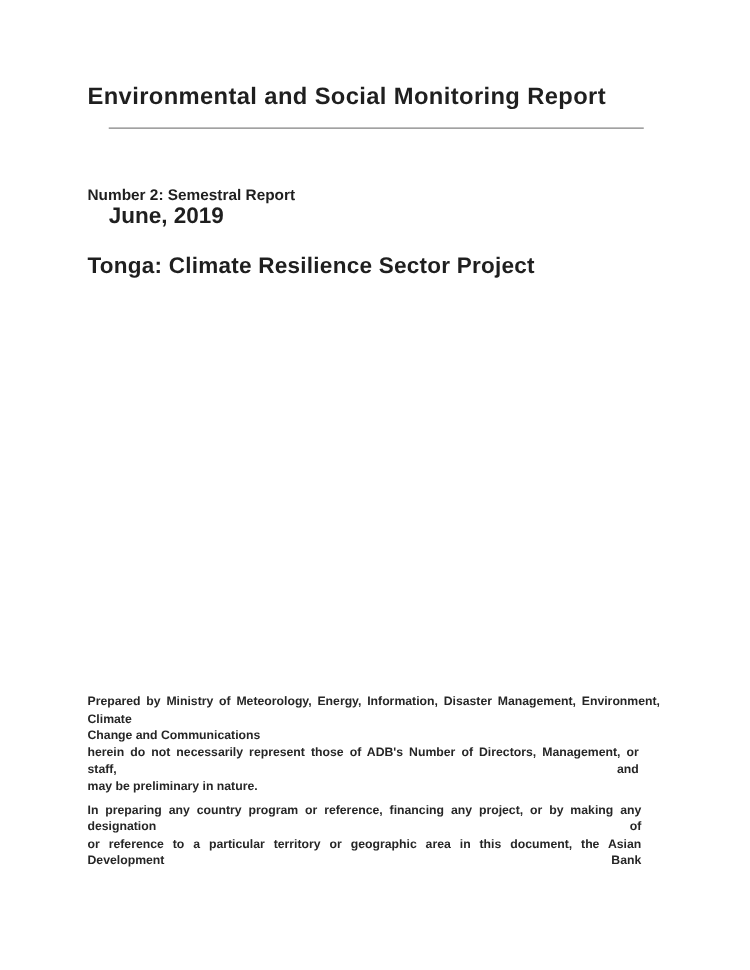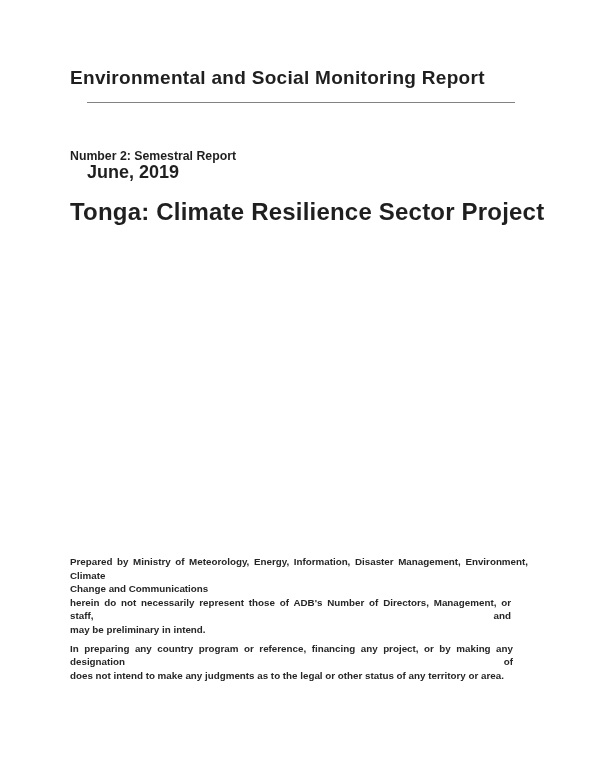--- a/index.html
+++ b/index.html
@@ -47,21 +47,21 @@
     top: 164.5px;
     font-size: 18px;
     line-height: 15.5px;
     color: #1f1f1f;
     white-space: nowrap;
     margin-left: 17px;
   }
   #project-title {
     left: 70px;
     top: 200px;
-    font-size: 24px;
+    font-size: 18px;
     line-height: 24px;
     letter-spacing: 0.2px;
     color: #1f1f1f;
     white-space: nowrap;
   }
 
   .para {
     left: 70px;
     font-size: 9.8px;
     line-height: 13.5px;
@@ -95,21 +95,21 @@
 
   <div id="project-title" class="abs">Tonga: Climate Resilience Sector Project</div>
 
   <div id="prepared-by" class="abs para">
     <div class="tline">Prepared by Ministry of Meteorology, Energy, Information, Disaster Management, Environment, Climate</div>
     <div class="tline-last">Change and Communications</div>
   </div>
 
   <div id="borrower-disclaimer" class="abs para">
     <div class="tline">herein do not necessarily represent those of ADB's Number of Directors, Management, or staff, and</div>
-    <div class="tline-last">may be preliminary in intend.</div>
+    <div class="tline-last">may be preliminary in nature.</div>
   </div>
 
   <div id="territory-disclaimer" class="abs para">
     <div class="tline">In preparing any country program or reference, financing any project, or by making any designation of</div>
-    <div class="tline-last">does not intend to make any judgments as to the legal or other status of any territory or area.</div>
+    <div class="tline">or reference to a particular territory or geographic area in this document, the Asian Development Bank</div>
   </div>
 
 </div>
 
 </body></html>

